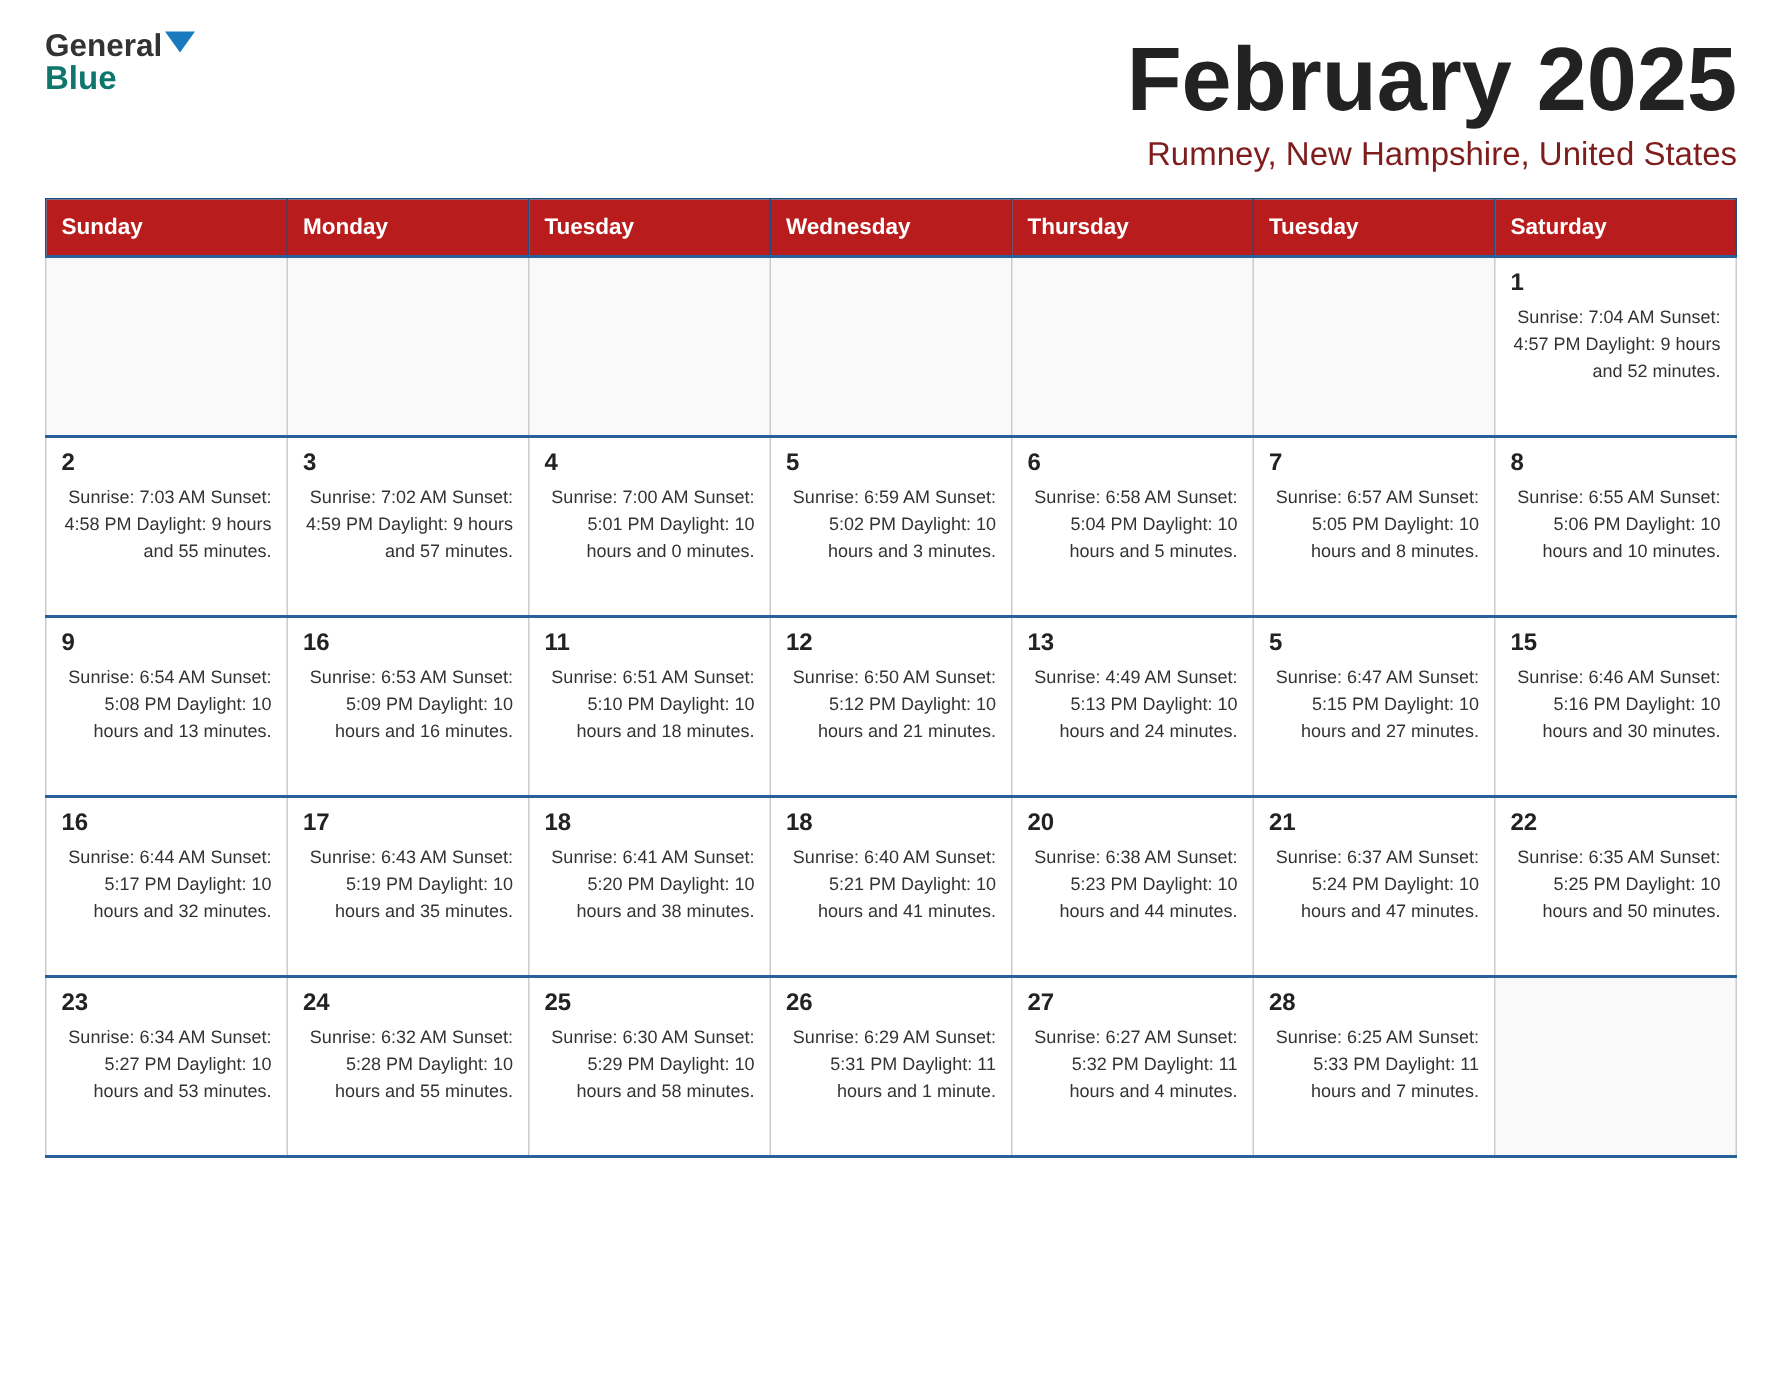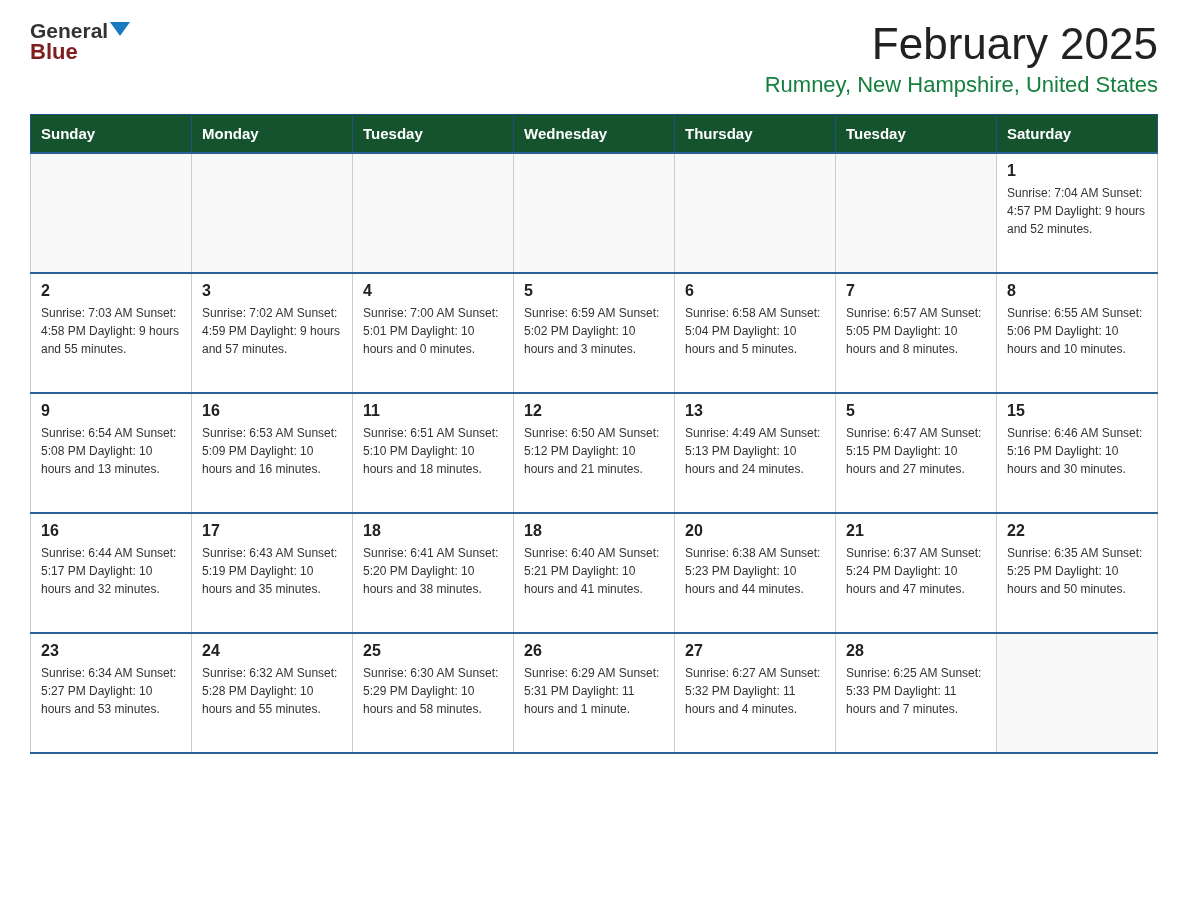--- a/index.html
+++ b/index.html
@@ -41,49 +41,49 @@
       border-top: 14px solid #1a7abf;
       margin-left: 2px;
       vertical-align: middle;
       position: relative;
       top: -3px;
     }
 
     .logo-sub {
       font-size: 22px;
       font-weight: bold;
-      color: #7f1d1d;
+      color: #0f766e;
       margin-top: -2px;
     }
 
     .title-block {
       text-align: right;
     }
 
     .month-title {
-      font-size: 44px;
-      font-weight: normal;
+      font-size: 60px;
+      font-weight: bold;
       color: #222;
       line-height: 1.1;
     }
 
     .location-title {
       font-size: 22px;
-      color: #15803d;
+      color: #7f1d1d;
       margin-top: 4px;
     }
 
     .calendar {
       width: 100%;
       border-collapse: collapse;
       border: 1px solid #aaa;
     }
 
     .calendar th {
-      background-color: #14532d;
+      background-color: #b91c1c;
       color: #fff;
       font-size: 15px;
       font-weight: bold;
       padding: 10px 10px;
       text-align: left;
       border: 1px solid #1e4f80;
     }
 
     .calendar td {
       vertical-align: top;
@@ -103,20 +103,21 @@
       font-weight: bold;
       color: #222;
       display: block;
       margin-bottom: 4px;
     }
 
     .day-info {
       font-size: 12px;
       color: #333;
       line-height: 1.5;
+      text-align: right;
     }
 
     .empty-cell {
       background: #f9f9f9;
     }
   </style>
 </head>
 <body>
 
 <div class="header">

